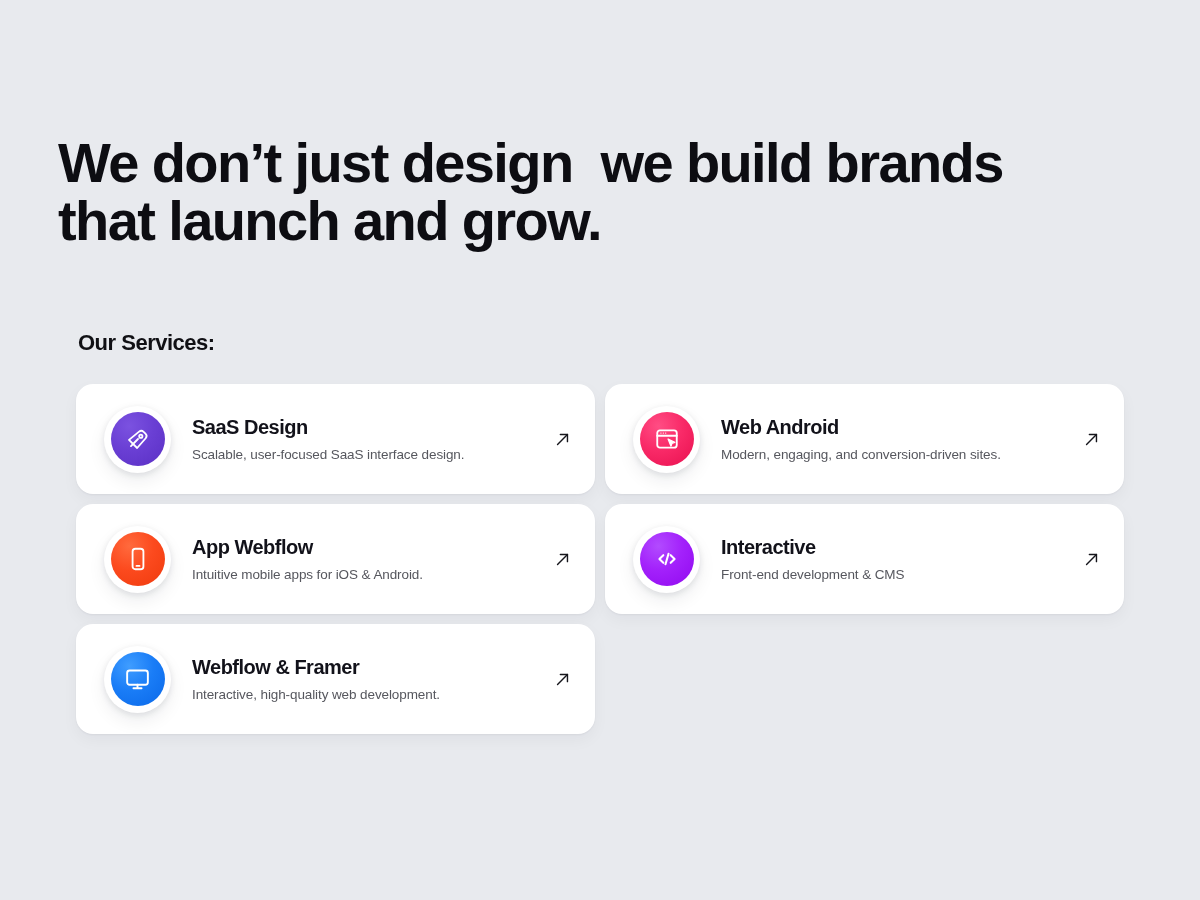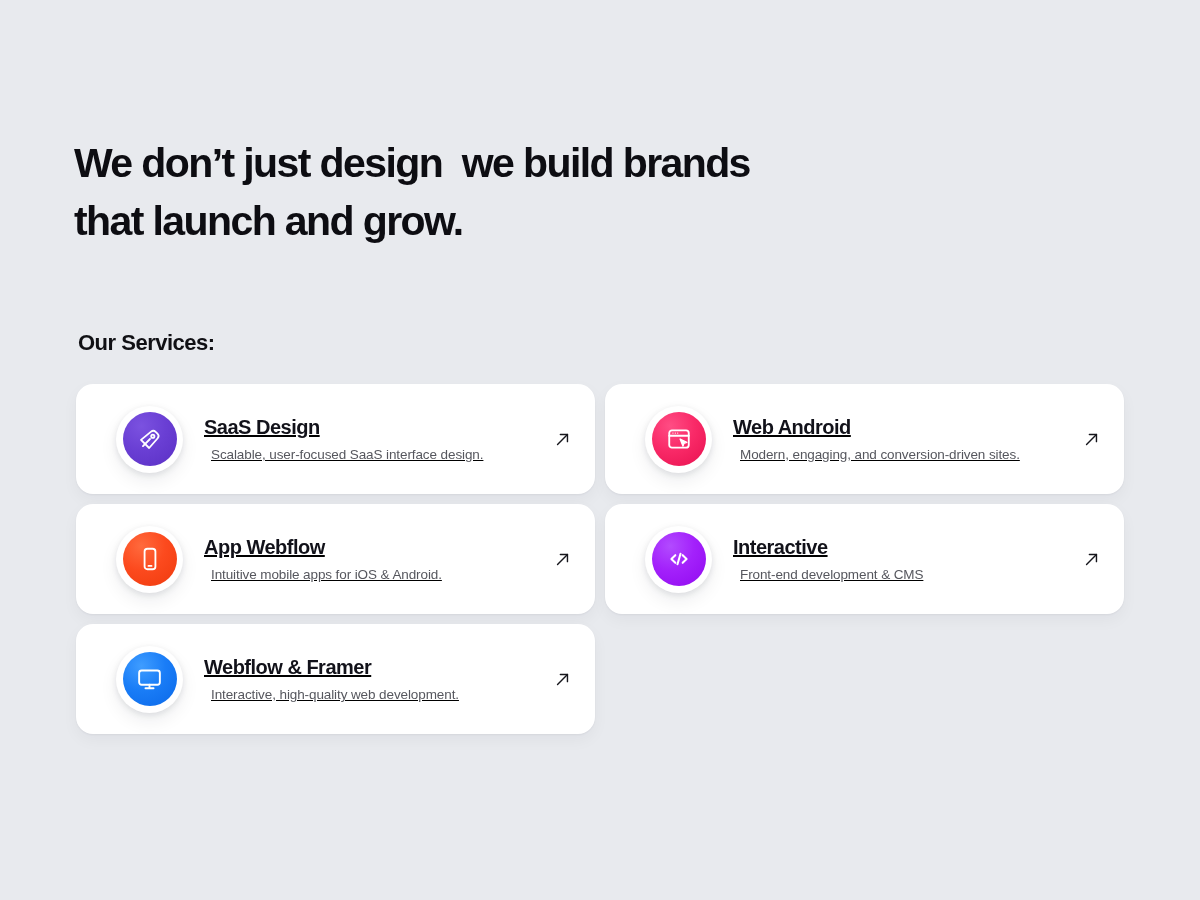--- a/index.html
+++ b/index.html
@@ -18,24 +18,24 @@
 
   .page {
     position: relative;
     width: 1200px;
     height: 900px;
   }
 
   
   .headline {
     position: absolute;
-    left: 74px;
+    left: 58px;
     top: 134px;
     width: 1000px;
-    font-size: 41px;
+    font-size: 56px;
     line-height: 58px;
     font-weight: 700;
     letter-spacing: -1.6px;
     color: #0d0d12;
   }
   .headline-line { display: block; white-space: pre; }
 
   
   .section-label {
     position: absolute;
@@ -61,24 +61,23 @@
 
   .card {
     position: relative;
     height: 110px;
     background: #ffffff;
     border-radius: 17px;
     box-shadow: 0 1px 2px rgba(16, 24, 40, 0.05),
                 0 6px 16px rgba(16, 24, 40, 0.045);
     display: flex;
     align-items: center;
-    padding-left: 40px;
+    padding-left: 28px;
     padding-right: 22px;
     cursor: pointer;
-    text-decoration: underline;
   }
 
   
   .icon-ring {
     flex: 0 0 auto;
     width: 67px;
     height: 67px;
     border-radius: 50%;
     background: #ffffff;
     box-shadow: 0 2px 6px rgba(16, 24, 40, 0.10),
@@ -121,21 +120,20 @@
     color: #12121a;
     line-height: 26px;
   }
   .card-desc {
     margin-top: 5px;
     font-size: 13.5px;
     font-weight: 400;
     letter-spacing: -0.1px;
     color: #56575e;
     line-height: 19px;
-    margin-left: 7px;
   }
 
   
   .card-arrow {
     flex: 0 0 auto;
     width: 22px;
     height: 22px;
     display: flex;
     align-items: center;
     justify-content: center;

